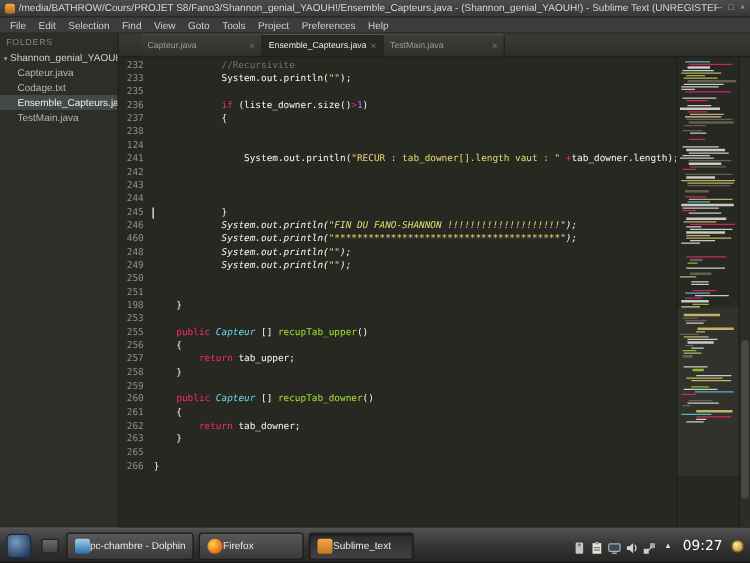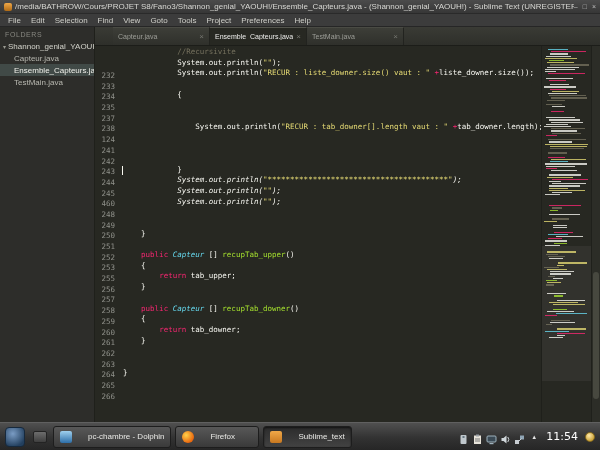--- a/index.html
+++ b/index.html
@@ -32,21 +32,21 @@
   .tabbar{height:19px;flex:none;background:linear-gradient(#3a3b35,#2e2f2a);display:flex;align-items:flex-end;padding-left:18px;border-bottom:1px solid #1c1d19;}
   .tab{width:97px;height:18px;display:flex;align-items:center;padding:0 5px;font-size:7px;color:#9d9e98;background:linear-gradient(#3d3e38,#2f302b);border-right:1px solid #22231f;border-top:1px solid #4a4b44;white-space:nowrap;}
   .tab.active{background:#272822;color:#ececea;border-top-color:#55564e;}
   .tab-label{flex:1;overflow:hidden;}
   .tab-close{color:#75766f;margin-left:3px;font-size:8px;flex:none;}
 
   
   .editor{flex:1;display:flex;min-height:0;background:#272822;position:relative;}
   .code{flex:1;overflow:hidden;padding-top:1px;min-width:0;}
   .cline{display:flex;height:10.7px;line-height:10.7px;font-family:"DejaVu Sans Mono",monospace;font-size:7.5px;}
-  .lnum{width:20px;flex:none;text-align:right;color:#8f908a;font-size:7.5px;margin-top:24px;}
+  .lnum{width:20px;flex:none;text-align:right;color:#8f908a;font-size:7.5px;}
   .ltext{white-space:pre;padding-left:8px;color:#f8f8f2;position:relative;overflow:hidden;}
   .cline.italic .ltext{font-style:italic;}
   .tok-pln{color:#f8f8f2;}
   .tok-com{color:#75715e;}
   .tok-str{color:#e6db74;}
   .tok-kw{color:#f92672;}
   .tok-typ{color:#66d9ef;font-style:italic;}
   .tok-fn{color:#a6e22e;}
   .tok-num{color:#ae81ff;}
   .caret{position:absolute;left:7px;top:1px;width:1px;height:9px;background:#f8f8f0;}
@@ -58,21 +58,21 @@
   .vscroll{width:9px;flex:none;background:#2c2d27;border-left:1px solid #1f201b;position:relative;}
   .vthumb{position:absolute;left:1px;right:1px;top:60%;height:34%;border-radius:4px;background:#47483f;}
 
   
   .taskbar{height:28px;flex:none;background:linear-gradient(#505050,#323232 55%,#262626);border-top:1px solid #606060;display:flex;align-items:center;padding:0 3px;gap:4px;}
   .start{width:24px;height:24px;display:flex;align-items:center;justify-content:center;flex:none;}
   .start-ico{width:20px;height:20px;border-radius:4px;background:radial-gradient(circle at 38% 32%,#7a9cc4,#23405f 78%);border:1px solid #17293c;}
   .sd{width:18px;height:22px;display:flex;align-items:center;justify-content:center;flex:none;}
   .sd-ico{width:14px;height:12px;background:linear-gradient(#6d6d6d,#3f3f3f);border:1px solid #232323;border-radius:2px;}
   .tasks{display:flex;gap:4px;align-items:center;}
-  .task{height:22px;display:flex;align-items:center;gap:16px;padding:0 6px;min-width:84px;background:linear-gradient(#585858,#3a3a3a);border:1px solid #1d1d1d;border-radius:3px;color:#e9e9e6;font-size:8px;white-space:nowrap;overflow:hidden;}
+  .task{height:22px;display:flex;align-items:center;gap:0;padding:0 6px;min-width:84px;background:linear-gradient(#585858,#3a3a3a);border:1px solid #1d1d1d;border-radius:3px;color:#e9e9e6;font-size:8px;white-space:nowrap;overflow:hidden;}
   .task.active{background:linear-gradient(#2c2c2c,#424242);box-shadow:inset 0 1px 2px rgba(0,0,0,.6);}
   .ticon{width:12px;height:12px;flex:none;border-radius:2px;}
   .dolphin-icon{background:linear-gradient(#9fd0ee,#2d6ea8);}
   .firefox-icon{border-radius:50%;background:radial-gradient(circle at 35% 35%,#ffd24a,#e8650d 72%);}
   .sublime-icon{background:linear-gradient(#f0a848,#c87820);}
   .tlabel{overflow:hidden;}
   .tray{margin-left:auto;display:flex;align-items:center;gap:4px;padding-right:2px;}
   .tray-icons{display:flex;align-items:center;gap:3px;}
   .tray-ico{width:11px;height:11px;display:inline-block;}
   .expander{color:#e6e6e6;font-size:6px;padding:0 2px;}
@@ -109,20 +109,21 @@
 
   <div class="main">
     <div class="sidebar">
       <div class="sb-header">FOLDERS</div>
       <div class="sb-root">
         <span class="arrow">▾</span>
         <span>Shannon_genial_YAOUH!</span>
       </div>
       <div>
           <div class="sb-file">Capteur.java</div>
+          <div class="sb-file">Codage.txt</div>
           <div class="sb-file selected">Ensemble_Capteurs.java</div>
           <div class="sb-file">TestMain.java</div>
         </div>
     </div>
 
     <div class="editorcol">
       <div class="tabbar">
           <div class="tab">
             <span class="tab-label">Capteur.java</span>
             <span class="tab-close">×</span>
@@ -140,26 +141,26 @@
         <div class="code">
             <div class="cline">
               <span class="lnum">232</span>
               <span class="ltext"><span>            </span><span class="tok-com">//Recursivite</span></span>
             </div>
             <div class="cline">
               <span class="lnum">233</span>
               <span class="ltext"><span>            </span><span class="tok-pln">System.out.println(</span><span class="tok-str">""</span><span class="tok-pln">);</span></span>
             </div>
             <div class="cline">
-              <span class="lnum">234</span>
-              <span class="ltext"><span>            </span><span class="tok-pln">System.out.println(</span><span class="tok-str">"RECUR : liste_downer.size() vaut : "</span><span class="tok-pln"> </span><span class="tok-kw">+</span><span class="tok-pln">liste_downer.size());</span></span>
-            </div>
-            <div class="cline">
               <span class="lnum">235</span>
               <span class="ltext"><span></span></span>
+            </div>
+            <div class="cline">
+              <span class="lnum">236</span>
+              <span class="ltext"><span>            </span><span class="tok-kw">if</span><span class="tok-pln"> (liste_downer.size()</span><span class="tok-kw">&gt;</span><span class="tok-num">1</span><span class="tok-pln">)</span></span>
             </div>
             <div class="cline">
               <span class="lnum">237</span>
               <span class="ltext"><span>            </span><span class="tok-pln">{</span></span>
             </div>
             <div class="cline">
               <span class="lnum">238</span>
               <span class="ltext"><span></span></span>
             </div>
             <div class="cline">
@@ -178,20 +179,24 @@
               <span class="lnum">243</span>
               <span class="ltext"><span></span></span>
             </div>
             <div class="cline">
               <span class="lnum">244</span>
               <span class="ltext"><span></span></span>
             </div>
             <div class="cline">
               <span class="lnum">245</span>
               <span class="ltext"><span class="caret"></span><span>            </span><span class="tok-pln">}</span></span>
+            </div>
+            <div class="cline italic">
+              <span class="lnum">246</span>
+              <span class="ltext"><span>            </span><span class="tok-pln">System.out.println(</span><span class="tok-str">"FIN DU FANO-SHANNON !!!!!!!!!!!!!!!!!!!!"</span><span class="tok-pln">);</span></span>
             </div>
             <div class="cline italic">
               <span class="lnum">460</span>
               <span class="ltext"><span>            </span><span class="tok-pln">System.out.println(</span><span class="tok-str">"****************************************"</span><span class="tok-pln">);</span></span>
             </div>
             <div class="cline italic">
               <span class="lnum">248</span>
               <span class="ltext"><span>            </span><span class="tok-pln">System.out.println(</span><span class="tok-str">""</span><span class="tok-pln">);</span></span>
             </div>
             <div class="cline italic">
@@ -200,21 +205,21 @@
             </div>
             <div class="cline">
               <span class="lnum">250</span>
               <span class="ltext"><span></span></span>
             </div>
             <div class="cline">
               <span class="lnum">251</span>
               <span class="ltext"><span></span></span>
             </div>
             <div class="cline">
-              <span class="lnum">252</span>
+              <span class="lnum">198</span>
               <span class="ltext"><span>    </span><span class="tok-pln">}</span></span>
             </div>
             <div class="cline">
               <span class="lnum">253</span>
               <span class="ltext"><span></span></span>
             </div>
             <div class="cline">
               <span class="lnum">255</span>
               <span class="ltext"><span>    </span><span class="tok-kw">public</span><span class="tok-pln"> </span><span class="tok-typ">Capteur</span><span class="tok-pln"> [] </span><span class="tok-fn">recupTab_upper</span><span class="tok-pln">()</span></span>
             </div>
@@ -242,24 +247,20 @@
               <span class="lnum">261</span>
               <span class="ltext"><span>    </span><span class="tok-pln">{</span></span>
             </div>
             <div class="cline">
               <span class="lnum">262</span>
               <span class="ltext"><span>        </span><span class="tok-kw">return</span><span class="tok-pln"> tab_downer;</span></span>
             </div>
             <div class="cline">
               <span class="lnum">263</span>
               <span class="ltext"><span>    </span><span class="tok-pln">}</span></span>
-            </div>
-            <div class="cline">
-              <span class="lnum">264</span>
-              <span class="ltext"><span></span></span>
             </div>
             <div class="cline">
               <span class="lnum">265</span>
               <span class="ltext"><span></span></span>
             </div>
             <div class="cline">
               <span class="lnum">266</span>
               <span class="ltext"><span></span><span class="tok-pln">}</span></span>
             </div>
           </div>
@@ -418,18 +419,18 @@
               <polygon points="1.5,4 3.5,4 6.5,1.5 6.5,9.5 3.5,7 1.5,7" fill="#cfd6da"></polygon>
               <path d="M7.8 3 Q9.8 5.5 7.8 8" stroke="#cfd6da" stroke-width="1" fill="none"></path>
             </svg></span>
           <span class="tray-ico"><svg width="11" height="11">
               <rect x="1" y="6" width="4" height="4" fill="#c7ccd1"></rect>
               <rect x="6" y="1.5" width="4" height="4" fill="#8fa5b5"></rect>
               <line x1="4.5" y1="7.5" x2="7.5" y2="4.5" stroke="#c7ccd1" stroke-width="1"></line>
             </svg></span>
         </span>
       <span class="expander">▲</span>
-      <span class="clock">11:54</span>
+      <span class="clock">09:27</span>
       <span class="cashew"></span>
     </div>
   </div>
 
 </div>
 
 </body></html>

